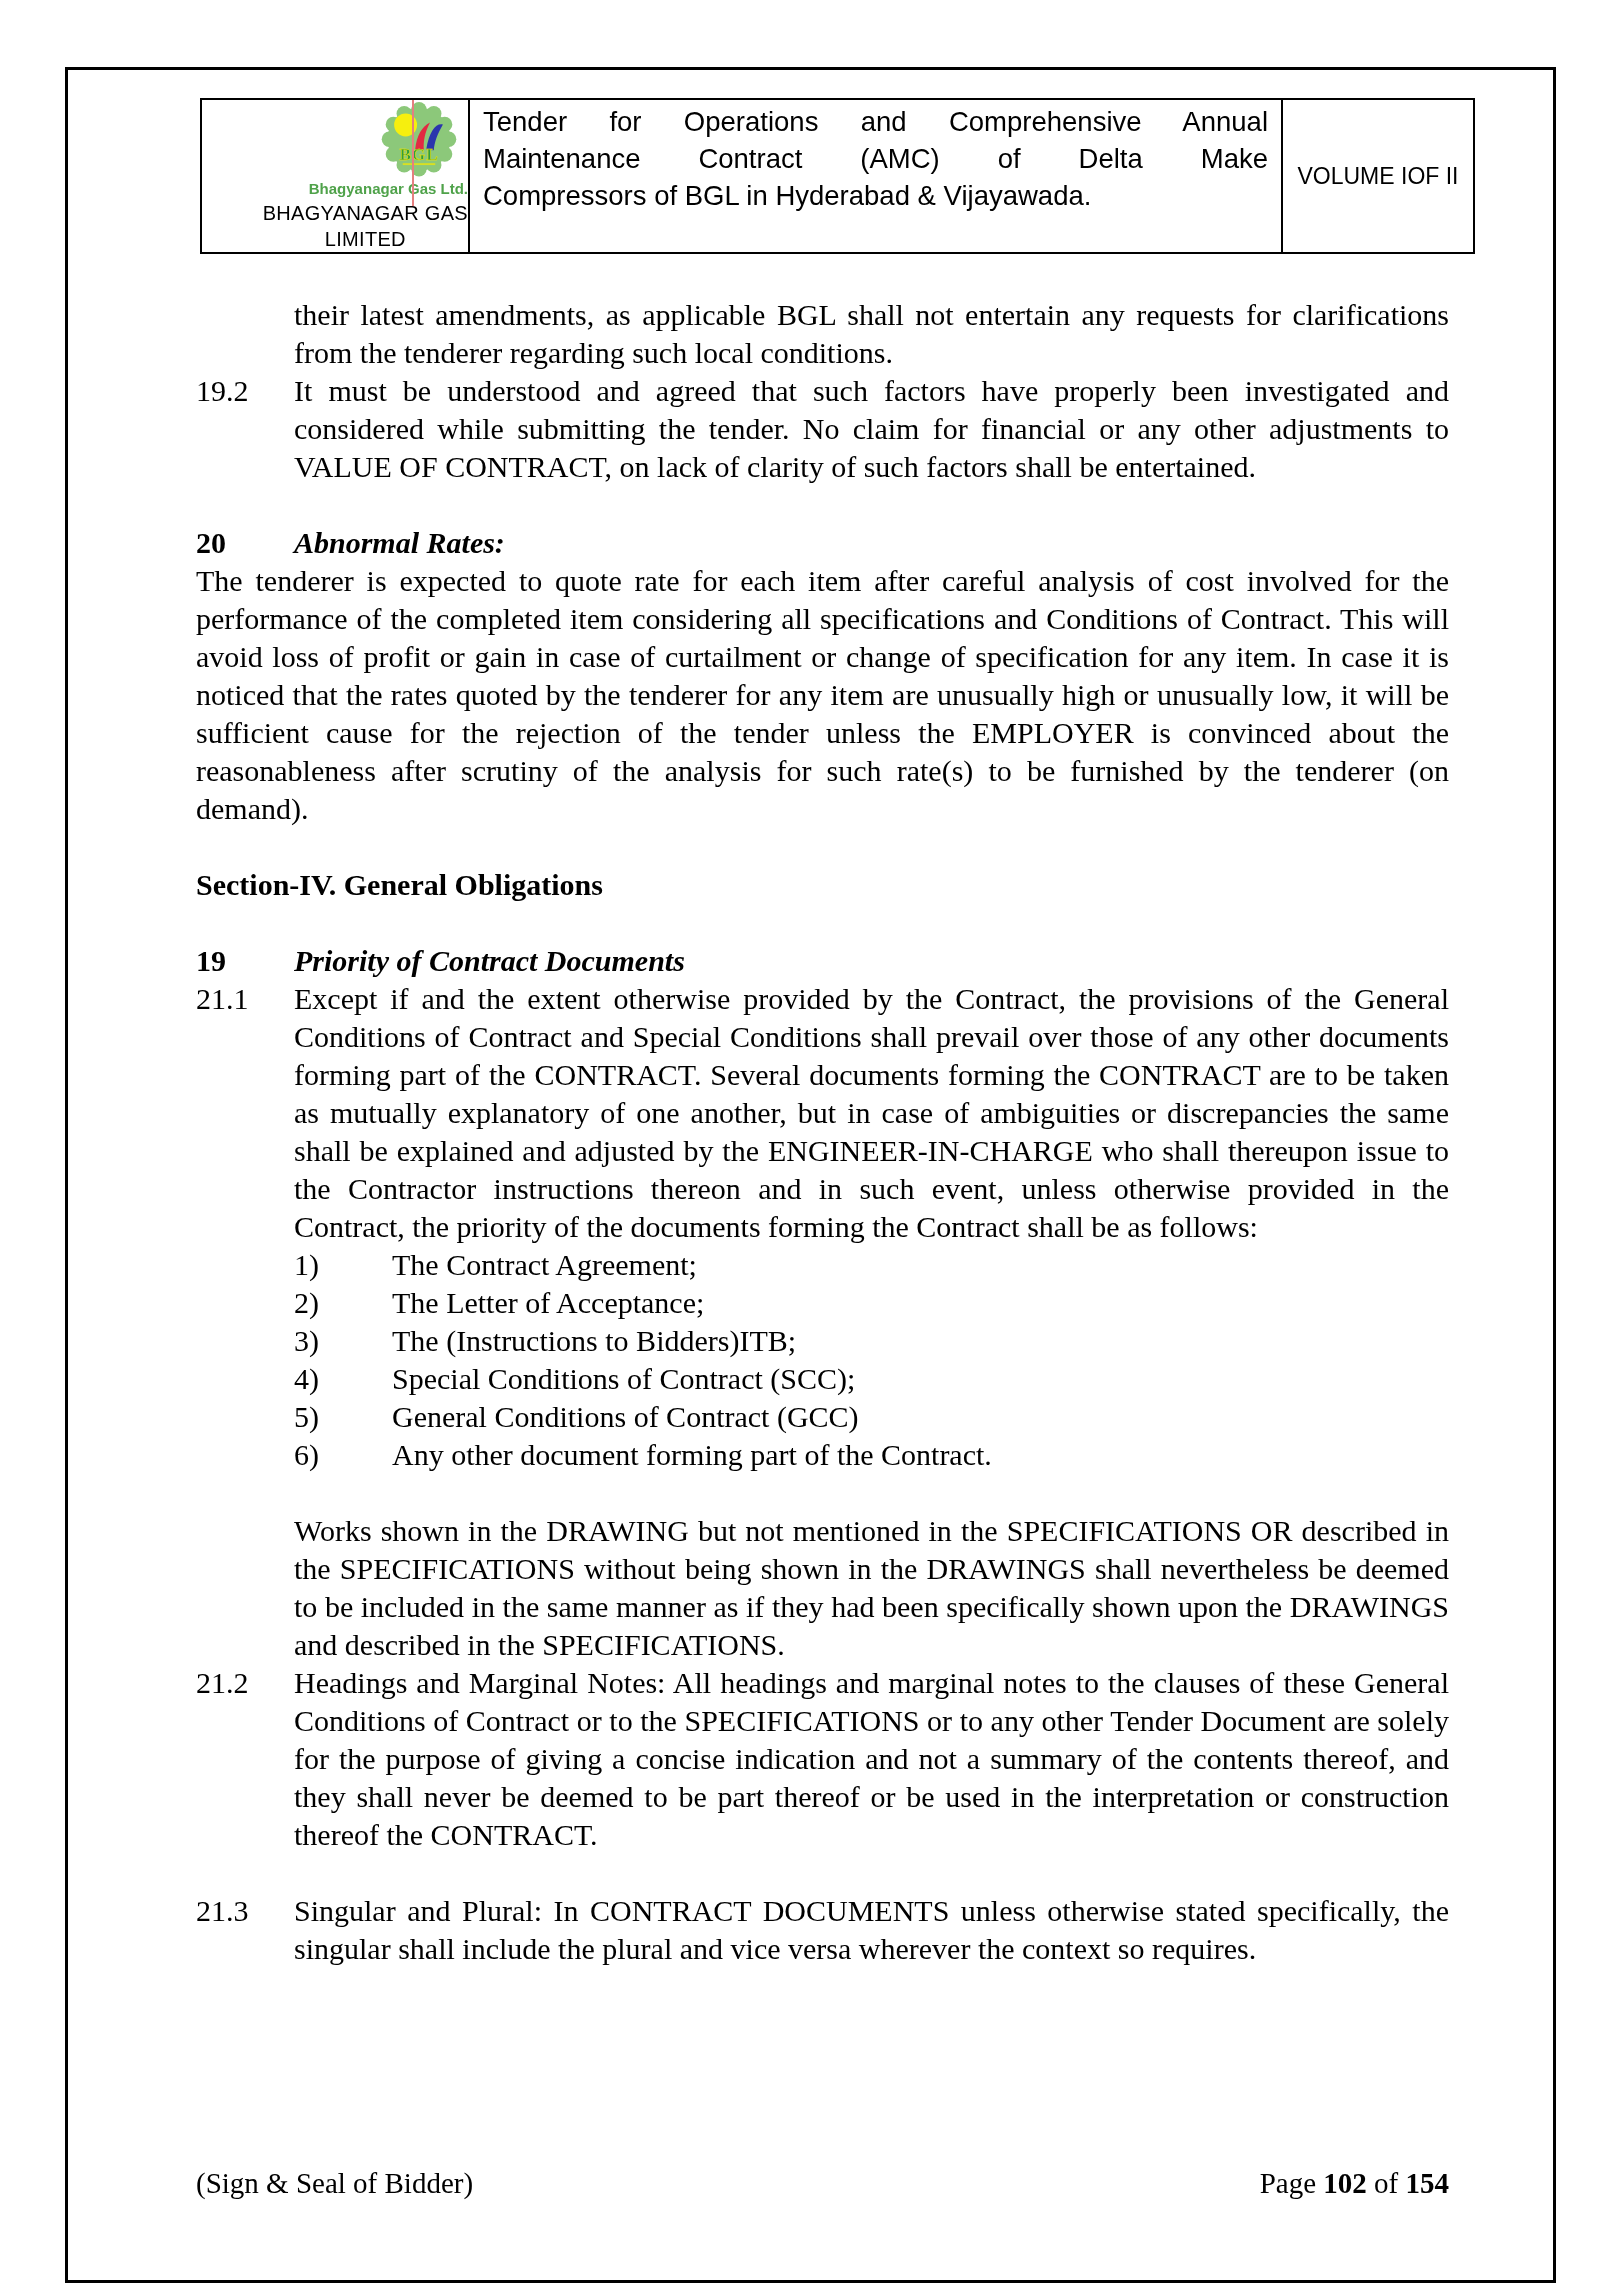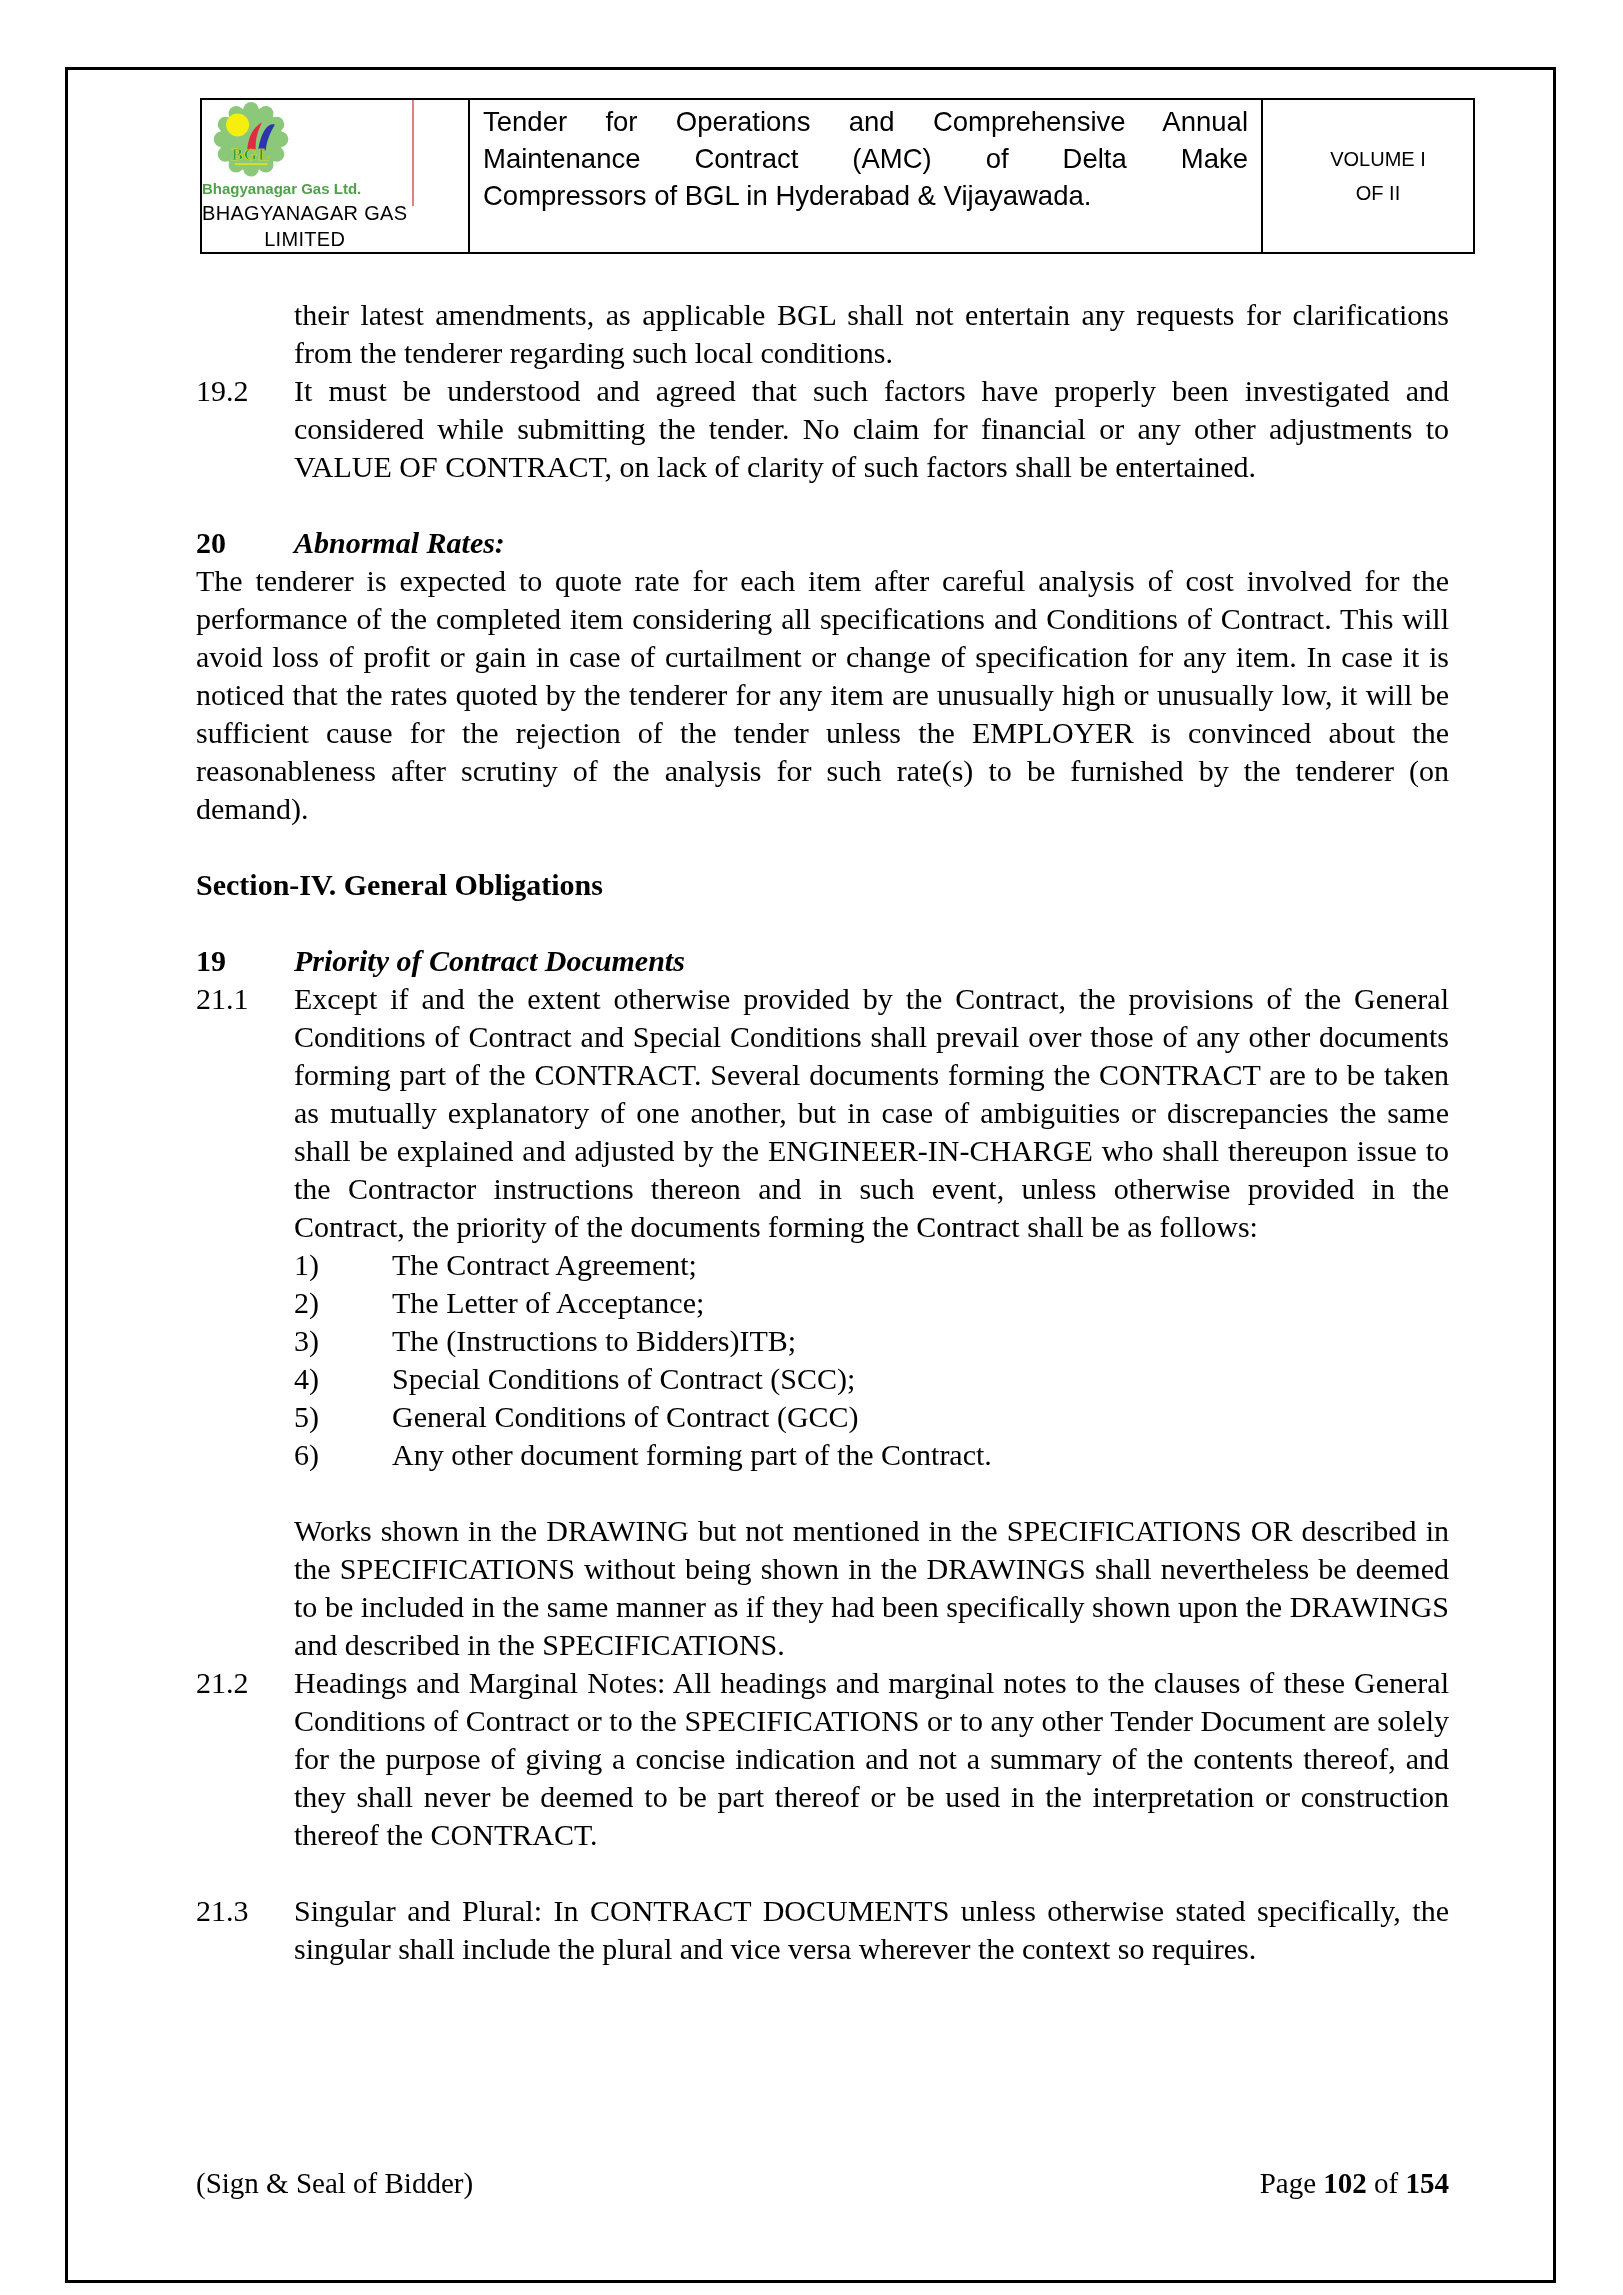--- a/index.html
+++ b/index.html
@@ -12,39 +12,39 @@
     border:3.3px solid #000;
   }
   
   .header-table {
     position:absolute; left:200px; top:98px; width:1271px; height:152px;
     border:2.6px solid #000; display:flex; background:#fff;
     font-family:"Liberation Sans","DejaVu Sans",sans-serif;
   }
   .cell-logo {
     width:268px; border-right:2.6px solid #000; position:relative;
-    display:flex; flex-direction:column; align-items:flex-start; box-sizing:border-box;
+    display:flex; flex-direction:column; align-items:flex-end; box-sizing:border-box;
   }
   .red-line { position:absolute; right:54px; top:0; width:2px; height:106px; background:#e57f7f; }
   .emblem { margin-top:1.3px; }
   .logo-subtext { font-size:15px; font-weight:bold; color:#4fa24a; line-height:17px; }
   .company-name {
     margin-top:3.3px; font-size:20px; line-height:26px; text-align:center; color:#000;
     letter-spacing:0.3px;
   }
   .cell-title {
     flex:1; border-right:2.6px solid #000; box-sizing:border-box;
     padding:3.3px 13px 0 13px; font-size:27.5px; line-height:37px;
   }
   .title-line-just { text-align:justify; text-align-last:justify; }
   .title-line-left { text-align:left; }
   .bid-line { text-align:center; }
   .cell-volume {
-    width:190px; display:flex; flex-direction:column; justify-content:center;
-    align-items:center; font-size:20px; line-height:34px;padding-left:20px;
+    width:190px; display:flex; justify-content:center;
+    align-items:center; font-size:23px; line-height:34px;
   }
   
   .body-text {
     position:absolute; left:196px; top:296px; width:1253px;
     font-size:30px; line-height:38px;
   }
   .clause-row { display:flex; }
   .clause-row.gap-before { margin-top:38px; }
   .clause-num { width:98px; flex-shrink:0; }
   .clause-txt { flex:1; text-align:justify; }

